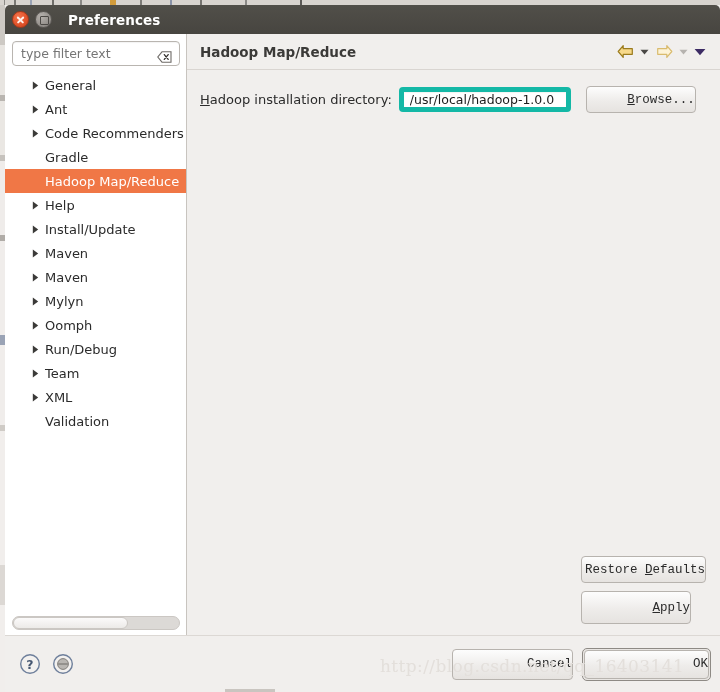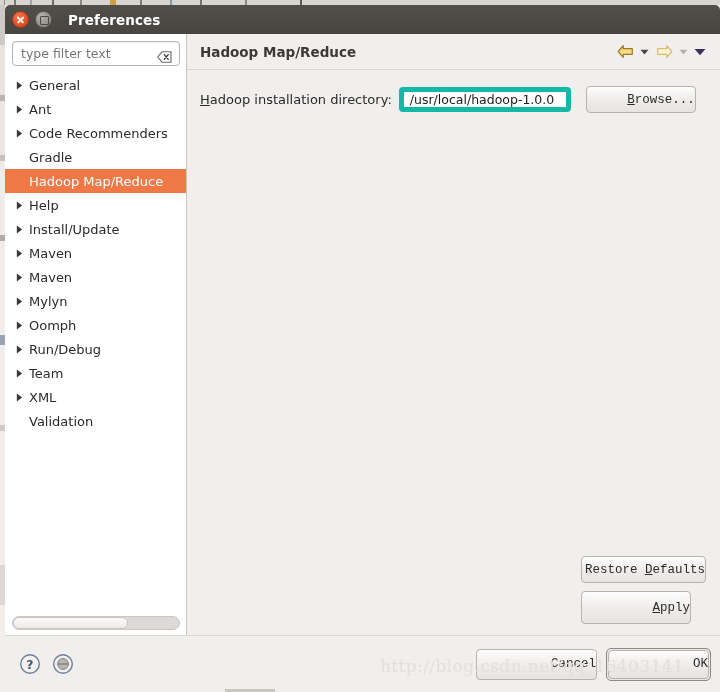--- a/index.html
+++ b/index.html
@@ -104,21 +104,21 @@
     position: absolute; right: 7px; top: 50%; transform: translateY(-50%);
     width: 15px; height: 12px; cursor: pointer;
   }
 
   #tree {
     flex: 1 1 auto; overflow: hidden;
     padding-top: 1px; background: #ffffff;
   }
   .tree-item {
     height: 24px; display: flex; align-items: center;
-    padding-left: 6px; font-size: 13px; color: #2b2b2b;
+    padding-left: 22px; font-size: 13px; color: #2b2b2b;
     white-space: nowrap; cursor: default;
   }
   .tree-item.selected { background: #f07746; color: #ffffff; }
   .twisty {
     width: 16px; flex: 0 0 16px; display: flex; align-items: center; justify-content: center;
   }
   .twisty svg { display: block; }
   .tree-label { padding-left: 2px; }
 
   #hscroll-wrap { height: 23px; flex: 0 0 23px; background: #ffffff; padding: 4px 6px 5px 7px; }
@@ -182,21 +182,21 @@
     border-bottom-left-radius: 5px; border-bottom-right-radius: 5px;
   }
   #footer-icons { display: flex; align-items: center; gap: 11px; }
   .round-icon { width: 22px; height: 22px; cursor: pointer; }
   #footer-buttons { margin-left: auto; display: flex; align-items: center; gap: 9px; }
   #cancel-button { width: 121px; height: 31px; }
   #ok-wrap {
     border: 1px solid #8e8a85; border-radius: 5px; padding: 1px;
     background: #e9e6e3;
   }
-  #ok-button { width: 101px; height: 29px; display: block; padding-left: 30px; }
+  #ok-button { width: 125px; height: 29px; display: block; padding-left: 30px; }
 
   #watermark {
     position: absolute; left: 375px; bottom: 16px;
     font-family: "DejaVu Serif", "Liberation Serif", serif;
     font-size: 17px; color: #e3dfdb; letter-spacing: .4px;
     white-space: nowrap; pointer-events: none; user-select: none;
   }
   #bg-bottom-sliver {
     position: absolute; left: 220px; bottom: 0; width: 50px; height: 3px;
     background: #c9c5c0;

